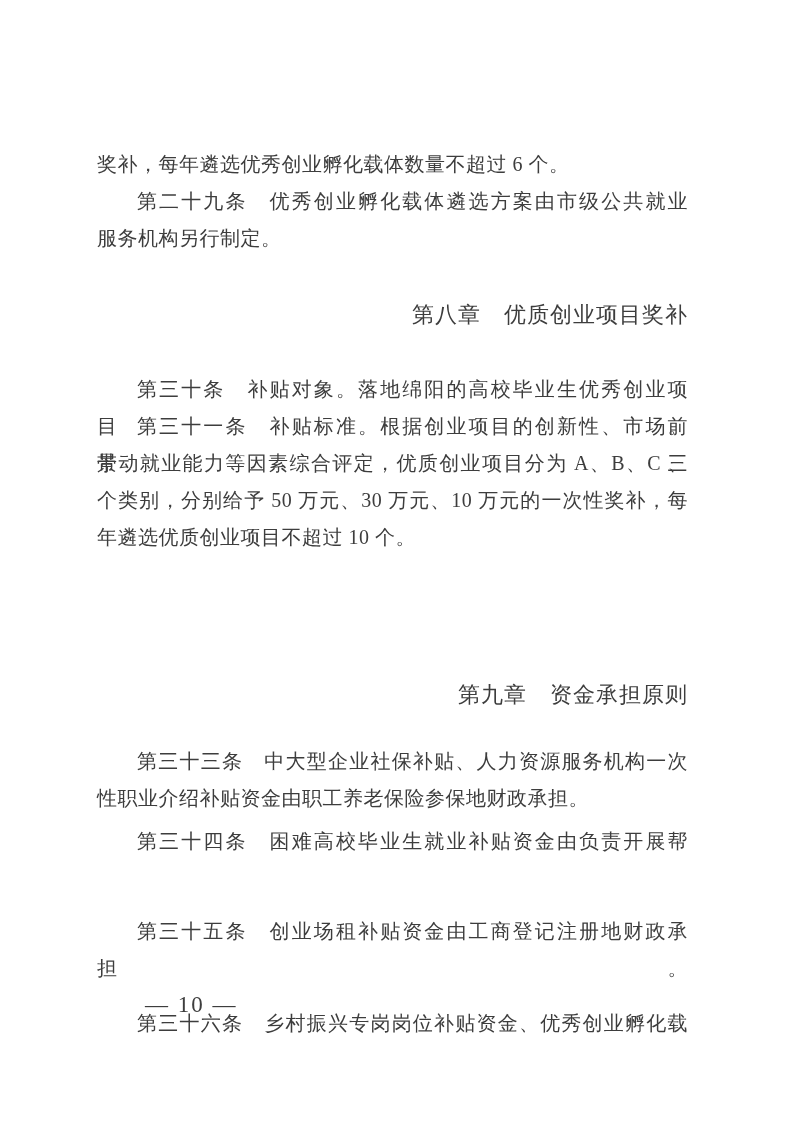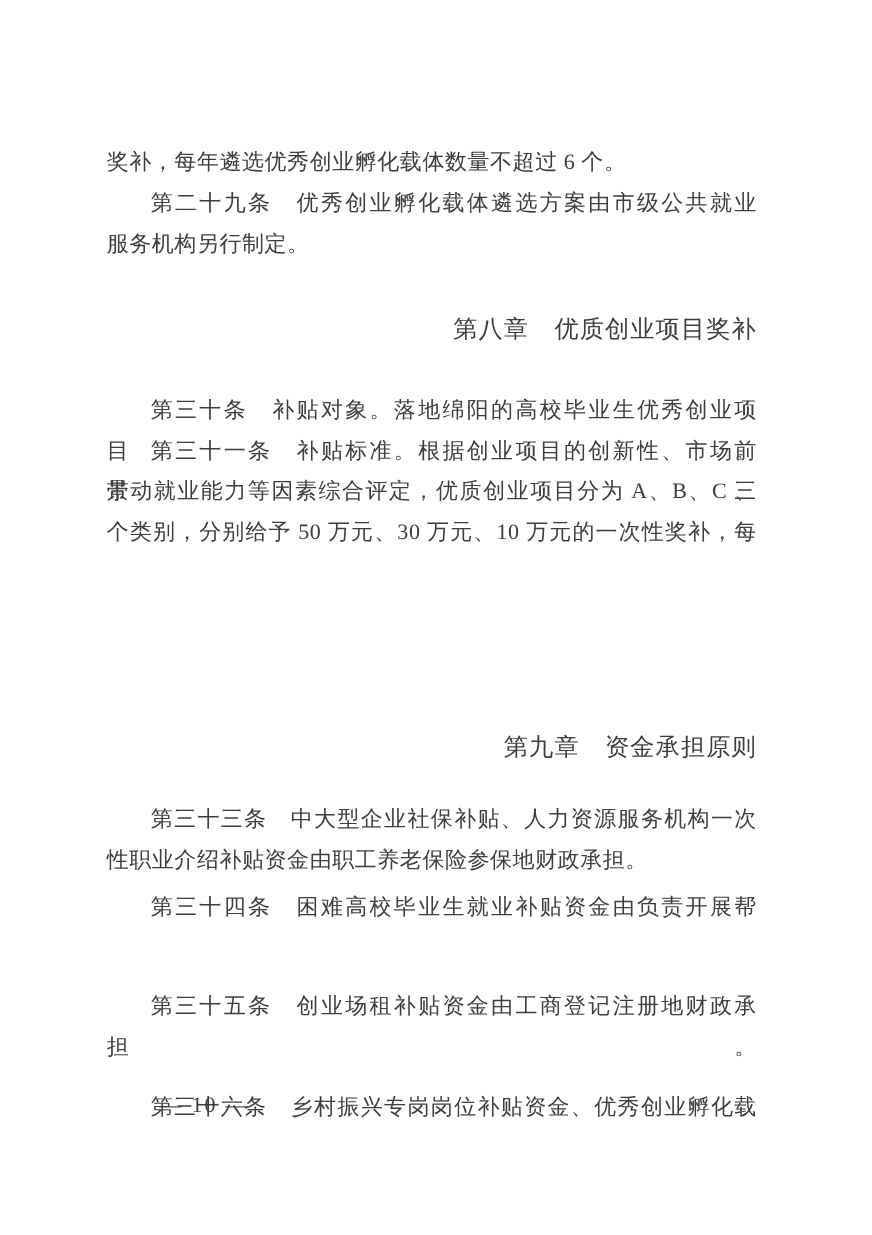--- a/index.html
+++ b/index.html
@@ -20,20 +20,21 @@
     position: absolute;
     left: 97px;
     width: 591px;
     top: 0;
     height: 100%;
   }
   .para {
     position: absolute;
     left: 0;
     width: 100%;
+    margin-top: 16px;
   }
   .line {
     font-size: 20px;
     line-height: 37px;
     height: 37px;
     text-align: left;
     letter-spacing: 0.5px;
   }
   .line.indent {
     text-indent: 40px;
@@ -47,21 +48,21 @@
     font-size: 22px;
     line-height: 37px;
     height: 37px;
     text-align: right;
     letter-spacing: 1px;
   }
   .footer {
     position: absolute;
     left: 145px;
     top: 994px;
-    font-size: 20px;
+    font-size: 23px;
     line-height: 22px;
     letter-spacing: 2px;
     color: #3d3d3d;
   }
 </style>
 </head>
 <body>
 
 <div class="page">
   <div class="content">
@@ -80,20 +81,21 @@
     </div>
 
     <div class="para" style="top:355px">
       <div class="line indent fill">第三十条　补贴对象。落地绵阳的高校毕业生优秀创业项目。</div>
     </div>
 
     <div class="para" style="top:392px">
       <div class="line indent fill">第三十一条　补贴标准。根据创业项目的创新性、市场前景、</div>
       <div class="line fill">带动就业能力等因素综合评定，优质创业项目分为 A、B、C 三</div>
       <div class="line fill">个类别，分别给予 50 万元、30 万元、10 万元的一次性奖补，每</div>
+      <div class="line">年遴选优质创业项目不超过 10 个。</div>
     </div>
 
 
     <div class="para" style="top:660px">
       <div class="heading-line">第九章　资金承担原则</div>
     </div>
 
     <div class="para" style="top:727px">
       <div class="line indent fill">第三十三条　中大型企业社保补贴、人力资源服务机构一次</div>
       <div class="line">性职业介绍补贴资金由职工养老保险参保地财政承担。</div>

